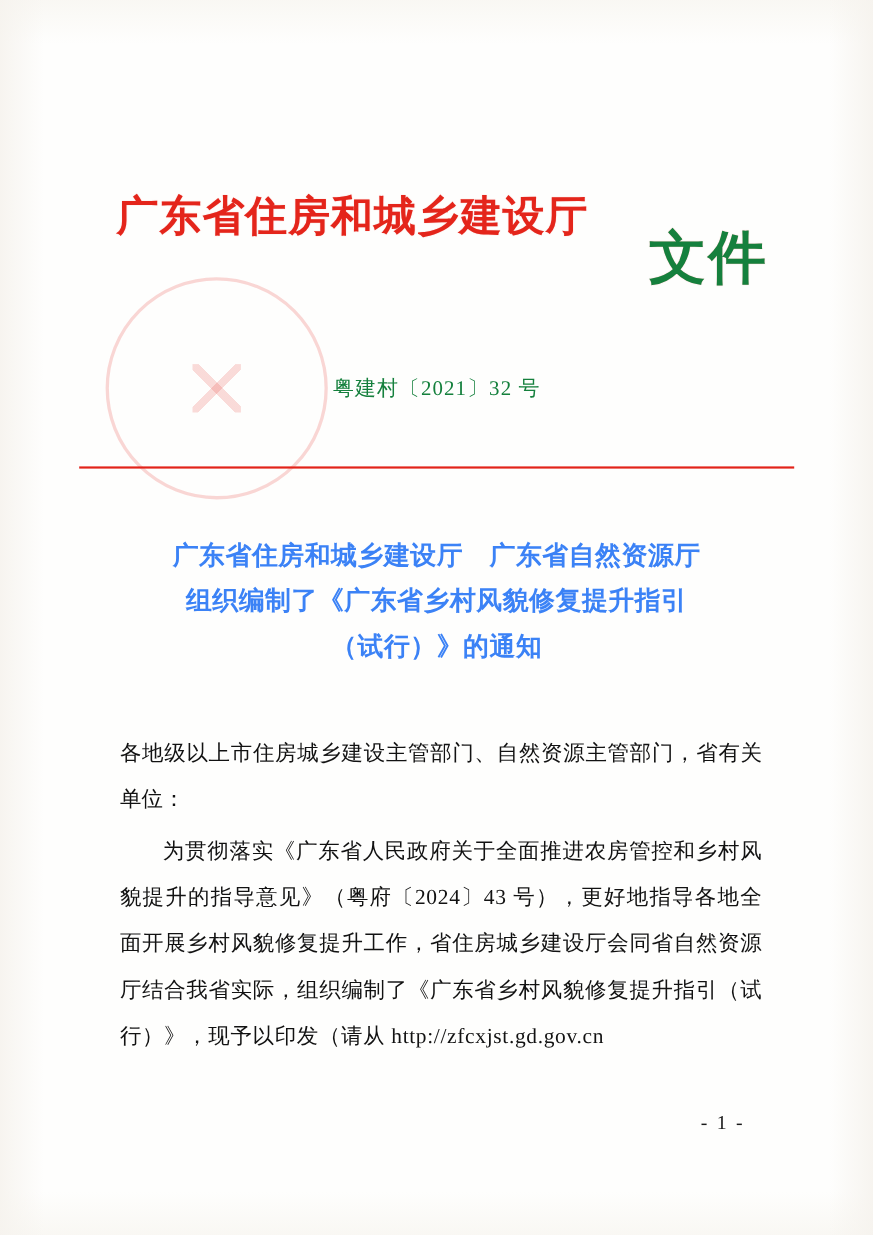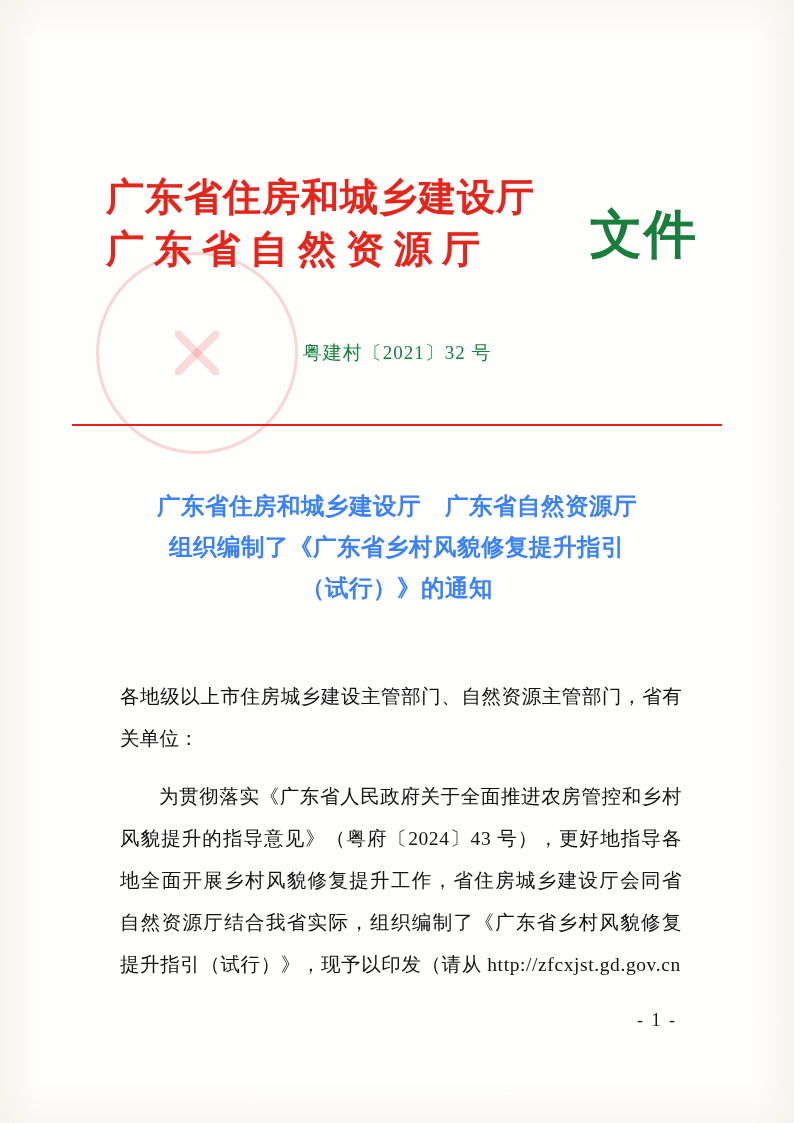--- a/index.html
+++ b/index.html
@@ -147,21 +147,21 @@
     right: 96px;
     top: 660px;
     font-size: 19.5px;
     line-height: 42px;
     color: #121212;
     letter-spacing: 0.2px;
     text-align: justify;
     font-family: "Liberation Serif", serif;
   }
   .body-block p {
-    margin: 16px;
+    margin: 5px;
   }
   .indent { text-indent: 2em; }
   .mono-url {
     font-family: "Liberation Serif", serif;
     letter-spacing: 0.6px;
   }
 
   
   .page-number {
     position: absolute;
@@ -180,23 +180,20 @@
 <body>
 
 <div class="page">
 
   <div class="seal"></div>
 
   <div class="letterhead">
     <div class="lh-row lh-row1">
       <span class="lh-line lh-main">广东省住房和城乡建设厅</span>
     </div>
-    <div class="lh-row lh-row2">
-      <span class="lh-line lh-main">广东省自然资源厅</span>
-    </div>
     <span class="lh-doc">文件</span>
   </div>
 
   <div class="doc-number">粤建村〔2021〕32 号</div>
 
   <div class="red-rule"></div>
 
   <div class="title-block">
     <span class="t-line">广东省住房和城乡建设厅　广东省自然资源厅</span>
     <span class="t-line">组织编制了《广东省乡村风貌修复提升指引</span>

